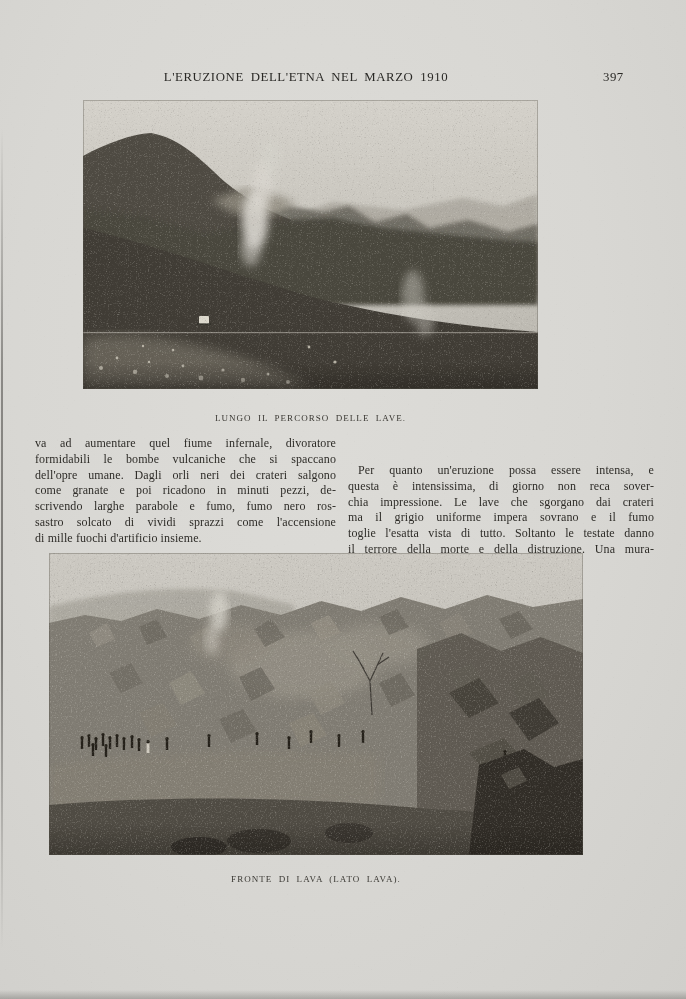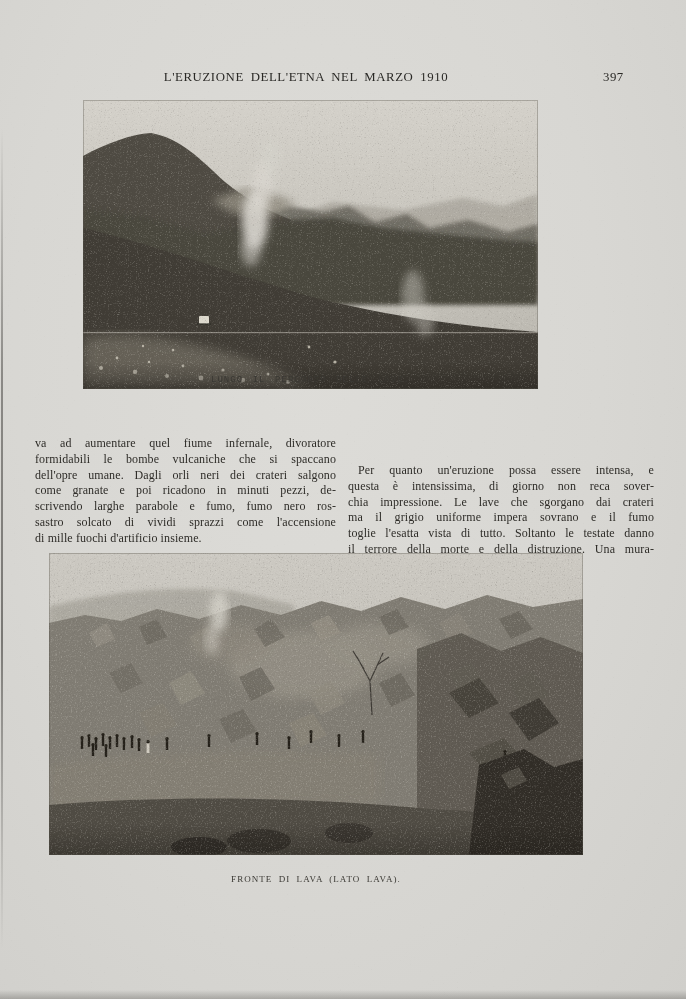--- a/index.html
+++ b/index.html
@@ -14,21 +14,21 @@
   }
   .page-number{position:absolute;top:70px;left:563px;font-size:12.8px;letter-spacing:.5px;color:#2a2926;margin-left:40px;}
   .figure{position:absolute;}
   .figure svg{display:block;width:100%;height:100%;}
   .fig1{left:83px;top:100px;width:455px;height:289px;}
   .fig2{left:49px;top:553px;width:534px;height:302px;}
   .caption{
     position:absolute;text-align:center;font-size:9px;letter-spacing:1.05px;word-spacing:3px;
     color:#3a3833;white-space:nowrap;
   }
-  .cap1{left:83px;top:375px;width:455px;font-family:Liberation Mono, monospace;}
+  .cap1{left:83px;top:413px;width:455px;}
   .cap2{left:49px;top:874px;width:534px;}
   .bodytext{position:absolute;top:436px;left:0;width:686px;}
   .col{position:absolute;top:0;}
   .col-left{left:35px;width:301px;}
   .col-right{left:348px;width:306px;margin-top:27px;}
   .bl{
     font-size:12px;line-height:15.8px;height:15.8px;
     text-align:justify;text-align-last:justify;letter-spacing:.1px;
   }
   .bl.lastline{text-align-last:left;}

